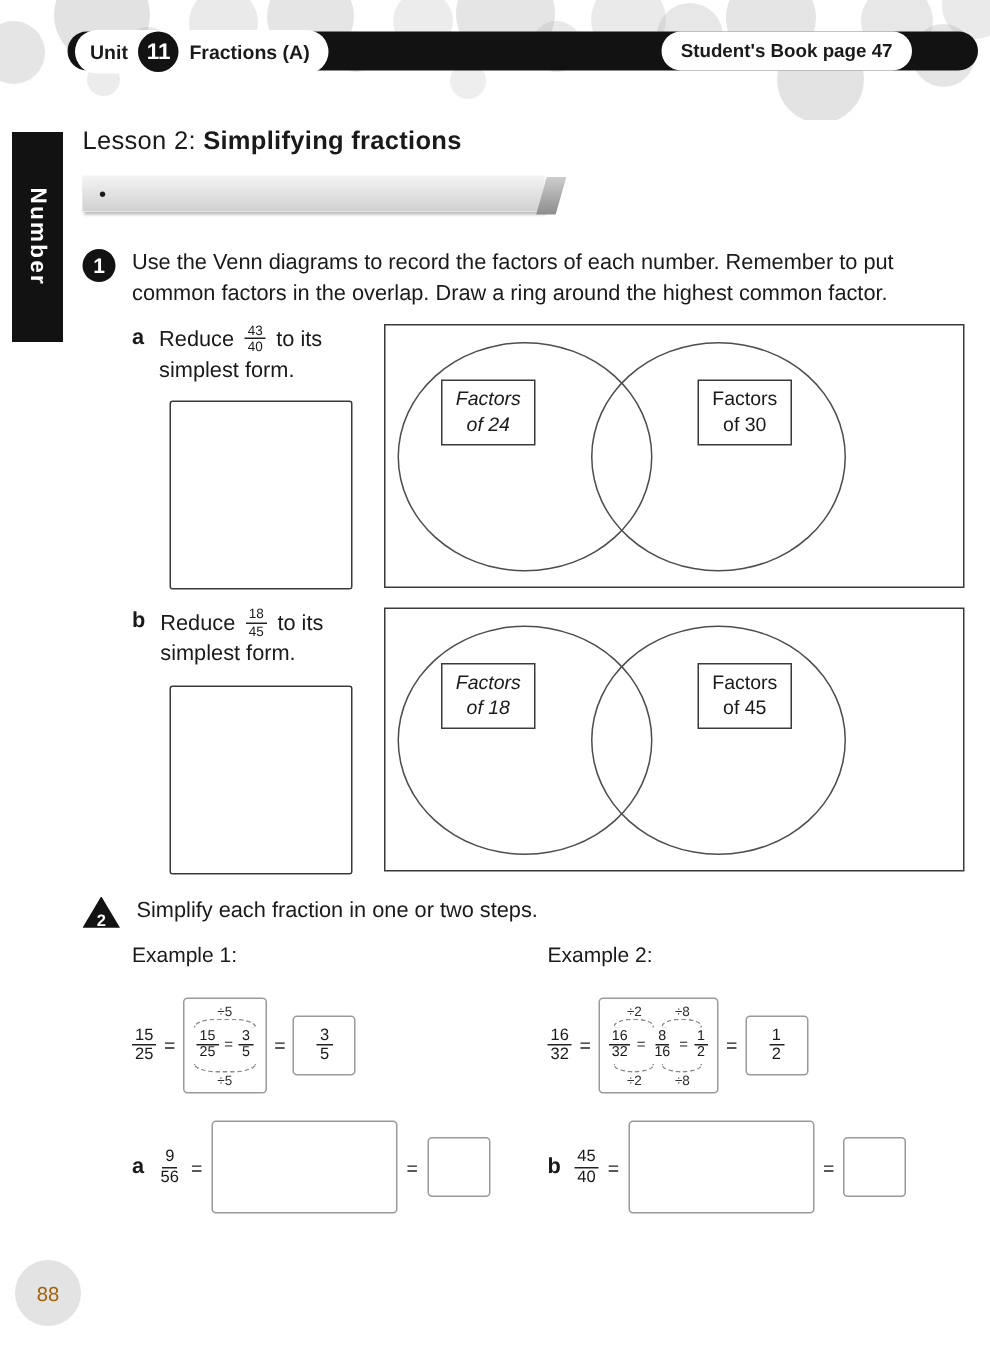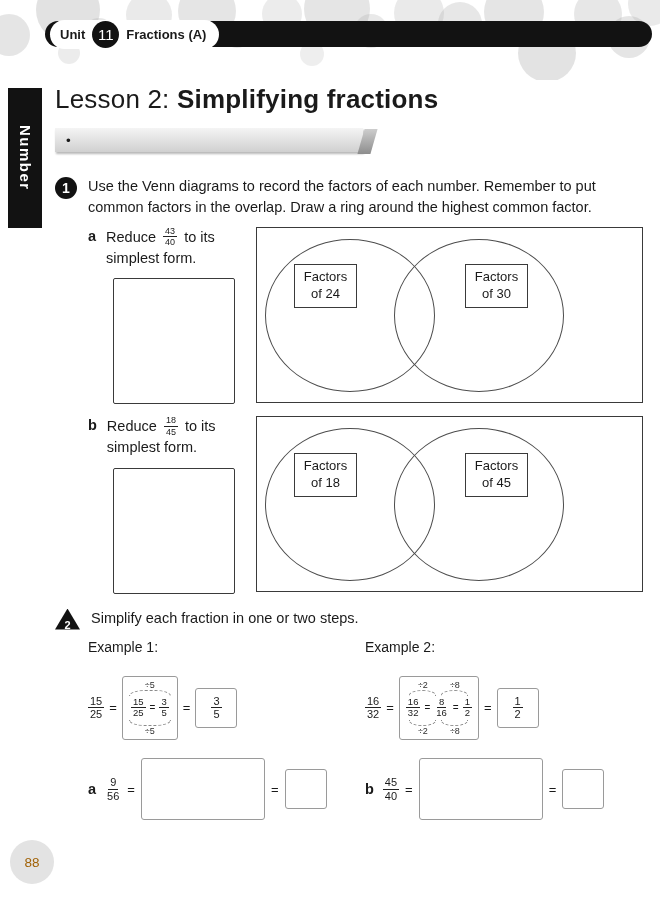--- a/index.html
+++ b/index.html
@@ -14,31 +14,31 @@
   .header { position:absolute; top:0; left:0; width:660px; height:80px; overflow:hidden; }
   .bubbles i { position:absolute; border-radius:50%; background:#a9a9a9; display:block; }
   .unit-bar {
     position:absolute; left:45px; right:8px; top:21px; height:26px;
     background:#121212; border-radius:18px;
     display:flex; align-items:center; justify-content:space-between;
     padding:0 44px 0 5px; z-index:2;
   }
   .unit-pill { background:#fff; border-radius:15px; height:29px; display:flex; align-items:center; gap:7px; padding:0 13px 0 10px; }
   .unit-word { font-weight:bold; font-size:13px; }
-  .unit-num { width:27px; height:27px; background:#121212; border-radius:50%; color:#fff; font-weight:normal; font-size:15px; display:flex; align-items:center; justify-content:center; }
+  .unit-num { width:27px; height:27px; background:#121212; border-radius:50%; color:#fff; font-weight:bold; font-size:15px; display:flex; align-items:center; justify-content:center; }
   .unit-title { font-weight:bold; font-size:13px; }
   .book-pill { background:#fff; border-radius:14px; height:26px; display:flex; align-items:center; padding:0 13px; font-weight:bold; font-size:12.5px; }
 
   
   .side-tab { position:absolute; left:8px; top:88px; width:34px; height:140px; background:#121212; display:flex; align-items:center; justify-content:center; }
   .side-tab span { color:#fff; font-weight:bold; font-size:15px; writing-mode:vertical-rl; letter-spacing:1.5px; }
 
   
   .content { position:absolute; left:55px; top:82px; width:588px; }
-  .lesson-title { font-size:26px; margin-top:2px; letter-spacing:.2px; }
+  .lesson-title { font-size:17px; margin-top:2px; letter-spacing:.2px; }
   .t-bold { font-weight:bold; }
 
   .ribbon { position:relative; margin-top:13px; width:308px; height:24px;
     background:linear-gradient(180deg,#f4f4f4,#d0d0d0);
     display:flex; align-items:center; gap:8px; padding-left:11px; font-size:13.5px;
     box-shadow:1px 2px 2px rgba(0,0,0,.28); }
   .ribbon-fold { position:absolute; right:-11px; top:1px; width:13px; height:25px;
     background:linear-gradient(180deg,#cdcdcd,#8d8d8d); transform:skewX(-16deg); }
 
   .q-header { display:flex; gap:11px; }
@@ -57,21 +57,21 @@
   .venn-left { width:168px; flex:0 0 auto; }
   .part-line { display:flex; gap:10px; font-size:14.5px; line-height:1.35; }
   .part-label { font-weight:bold; }
   .part-text { width:140px; }
   .big-answer-box { width:122px; height:126px; border:1.6px solid #3a3a3a; border-radius:2px; margin:10px 0 0 25px; background:#fff; }
   .venn-box { width:387px; height:176px; border:1.6px solid #3a3a3a; position:relative; background:#fff; flex:0 0 auto; }
   .venn-circle { position:absolute; width:170px; height:153px; border:1.4px solid #4d4d4d; border-radius:50%; top:11px; }
   .c-left { left:8px; }
   .c-right { left:137px; }
   .venn-label { position:absolute; top:36px; width:63px; border:1.5px solid #3a3a3a; background:#fff; font-size:13px; line-height:1.3; text-align:center; padding:4px 2px; }
-  .l-left { left:37px; }
+  .l-left { left:37px;font-style:italic; }
   .l-right { left:208px; }
 
   
   .frac { display:inline-flex; flex-direction:column; align-items:center; line-height:1.15; vertical-align:middle; }
   .frac .num { border-bottom:1px solid #222; padding:0 2px; }
   .frac .den { padding:0 2px; }
   .frac-inline { font-size:9px; margin:0 3px; transform:translateY(-1px); }
   .frac-md { font-size:11px; }
   .frac-sm { font-size:9.5px; }
   .eq { font-size:13px; }
@@ -129,20 +129,21 @@
       <i style="left:574px;top:-10px;width:48px;height:48px;opacity:.28"></i>
       <i style="left:608px;top:16px;width:42px;height:42px;opacity:.30"></i>
       <i style="left:628px;top:-18px;width:44px;height:44px;opacity:.24"></i>
     </div>
     <div class="unit-bar">
       <div class="unit-pill">
         <span class="unit-word">Unit</span>
         <span class="unit-num">11</span>
         <span class="unit-title">Fractions (A)</span>
       </div>
+      <div class="book-pill">Student's Book page 47</div>
     </div>
   </div>
 
   <div class="side-tab">
     <span>Number</span>
   </div>
 
   <div class="content">
 
     <div class="lesson-title">

